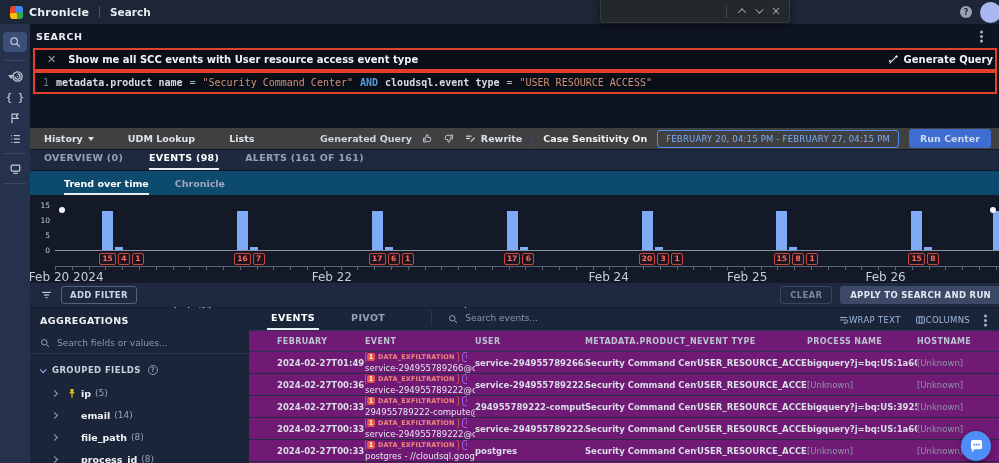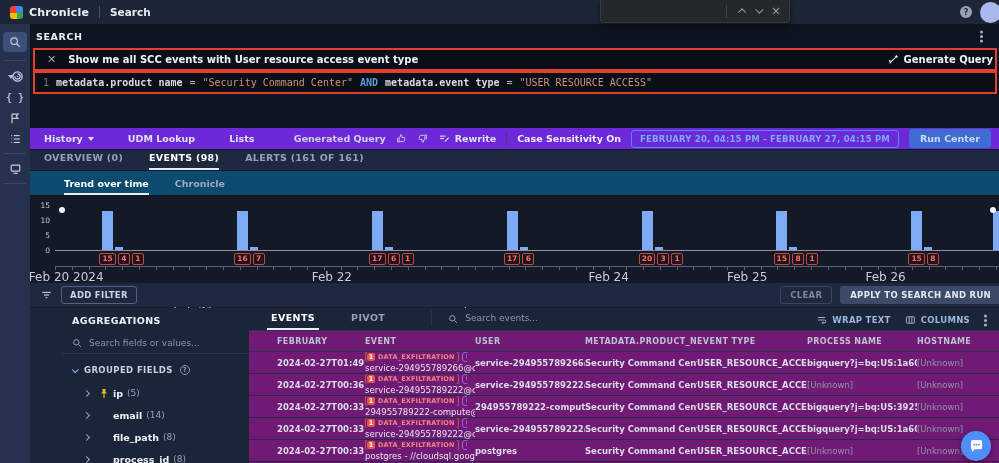--- a/index.html
+++ b/index.html
@@ -50,28 +50,28 @@
   .gen-btn { margin-left:auto; display:flex; align-items:center; gap:5px; padding:0 2px 0 10px; font-size:10px; font-weight:bold; color:#eef1f6; white-space:nowrap; }
   .gen-btn svg { stroke:#eef1f6; fill:none; stroke-width:1.3; }
   .editor { font-family:"DejaVu Sans Mono","Liberation Mono",monospace; font-size:10px; white-space:nowrap; overflow:hidden; display:flex; align-items:center; width:100%; }
   .lnum { color:#6d7789; margin:0 10px 0 8px; }
   .tok-field { color:#d5dbe6; font-weight:bold; }
   .tok-op { color:#aeb6c4; }
   .tok-string { color:#ce9178; }
   .tok-keyword { color:#569cd6; font-weight:bold; }
   .editor span { margin-right:7px; }
 
-  .toolbar { position:absolute; top:104px; left:0; right:0; height:22px; background:#6d28d9; display:flex; align-items:center; padding:0 8px 0 14px; border-bottom:1px solid #131a2a; }
+  .toolbar { position:absolute; top:104px; left:0; right:0; height:22px; background:#404040; display:flex; align-items:center; padding:0 8px 0 14px; border-bottom:1px solid #131a2a; }
   .tb-item { font-size:9.5px; font-weight:bold; color:#dde3ed; display:flex; align-items:center; gap:5px; margin-right:34px; white-space:nowrap; }
   .caret-down { border-left:3.5px solid transparent; border-right:3.5px solid transparent; border-top:4px solid #dde3ed; }
   .tb-right { margin-left:auto; display:flex; align-items:center; gap:10px; }
   .tb-label { font-size:9.5px; color:#cdd4e1; font-weight:bold; white-space:nowrap; }
   .thumb svg { stroke:#c3cbd9; fill:none; stroke-width:1.2; }
   .tb-sep { width:1px; height:14px; background:#3a4660; }
-  .date-btn { border:1px solid #4d8cf5; border-radius:3px; color:#7cabfa; font-size:8.5px; font-weight:bold; padding:3px 8px; white-space:nowrap; letter-spacing:.2px; }
+  .date-btn { border:1px solid #4d8cf5; border-radius:3px; color:#7cabfa; font-size:8.5px; font-weight:normal; padding:3px 8px; white-space:nowrap; letter-spacing:.2px; }
   .run-btn { background:#3e6cd0; border-radius:3px; color:#ccd9f3; font-size:9.5px; font-weight:bold; padding:4px 11px; white-space:nowrap; }
 
   .result-tabs { position:absolute; top:126px; left:0; right:0; height:21px; background:#1e2940; display:flex; align-items:flex-end; padding-left:14px; gap:26px; border-bottom:1px solid #131a2a; }
   .rtab { font-size:9.5px; font-weight:bold; letter-spacing:.3px; color:#97a1b6; padding-bottom:5px; border-bottom:2px solid transparent; white-space:nowrap; }
   .rtab.active { color:#ffffff; border-bottom-color:#e8ecf3; }
 
   .chart-panel { position:absolute; top:147px; left:0; right:0; height:110px; background:#0c4a6e; }
   .chart-tabs { height:24px; display:flex; align-items:flex-end; gap:26px; padding-left:34px; }
   .ctab { font-size:9.5px; font-weight:bold; color:#9fa9bd; padding-bottom:4px; border-bottom:2px solid transparent; }
   .ctab.active { color:#ffffff; border-bottom-color:#e8ecf3; }
@@ -88,21 +88,21 @@
   .brush-handle { position:absolute; width:6px; height:6px; border-radius:50%; background:#f2f4f7; top:12px; z-index:3; }
 
   .filter-bar { position:absolute; top:259px; left:0; right:0; height:24px; background:#1e2940; display:flex; align-items:center; padding:0 0 0 10px; }
   .funnel svg { stroke:#c3cbd9; fill:none; stroke-width:1.4; }
   .add-filter { border:1px solid #55617c; border-radius:3px; padding:3px 8px; font-size:8.5px; font-weight:bold; color:#cdd5e3; letter-spacing:.3px; margin-left:8px; }
   .fb-right { margin-left:auto; display:flex; align-items:center; gap:8px; }
   .clear-btn { border:1px solid #3a4660; border-radius:3px; padding:3px 9px; font-size:8.5px; font-weight:bold; color:#7c8699; letter-spacing:.3px; }
   .apply-btn { background:#3c4a68; border-radius:3px 0 0 3px; padding:4px 10px; font-size:8.5px; font-weight:bold; color:#e3e9f4; letter-spacing:.3px; white-space:nowrap; margin-right:-2px; }
 
   .bottom { position:absolute; top:284px; left:0; right:0; bottom:0; }
-  .agg-panel { position:absolute; left:0; top:0; width:248px; bottom:0; background:#1b2539; overflow:hidden;padding-left:32px; }
+  .agg-panel { position:absolute; left:0; top:0; width:248px; bottom:0; background:#1b2539; overflow:hidden; }
   .agg-head { height:24px; display:flex; align-items:center; padding:0 10px; }
   .agg-title { font-size:9.5px; font-weight:bold; letter-spacing:.4px; color:#eef1f6; }
   .collapse-chev { margin-left:auto; width:6px; height:6px; border-right:1.5px solid #8ab4f8; border-bottom:1.5px solid #8ab4f8; transform:rotate(135deg); }
   .agg-search { height:22px; display:flex; align-items:center; gap:7px; padding:0 10px; border-bottom:1px solid #2a3450; }
   .agg-search input { background:transparent; border:none; outline:none; color:#9aa3b5; font-size:9px; width:150px; font-family:inherit; }
   .agg-search input::placeholder { color:#8d96a8; }
   .mag svg { stroke:#9aa3b5; fill:none; stroke-width:1.4; }
   .group-row { height:24px; display:flex; align-items:center; gap:7px; padding:0 10px; margin-top:4px; }
   .gchev { width:5px; height:5px; border-right:1.5px solid #8ab4f8; border-bottom:1.5px solid #8ab4f8; transform:rotate(45deg) translateY(-1px); }
   .group-title { font-size:8.5px; font-weight:bold; letter-spacing:.4px; color:#c9d1de; }
@@ -115,21 +115,21 @@
   .field-count { margin-left:auto; font-size:9.5px; font-weight:bold; color:#eef1f6; }
 
   .events-panel { position:absolute; left:219px; right:0; top:0; bottom:0; background:#701a75; overflow:hidden; }
   .ev-tabbar { height:23px; display:flex; align-items:flex-end; background:#1b2539; border-bottom:1px solid #2a3450; padding-left:18px; }
   .etab { font-size:9.5px; font-weight:bold; letter-spacing:.4px; color:#97a1b5; padding:0 4px 5px; margin-right:28px; border-bottom:2px solid transparent; }
   .etab.active { color:#fff; border-bottom-color:#e8ecf3; }
   .ev-search { display:flex; align-items:center; gap:7px; margin:0 0 4px 14px; border-left:1px solid #2a3450; padding-left:16px; height:16px; }
   .ev-search input { background:transparent; border:none; outline:none; color:#9aa3b5; font-size:9px; width:140px; font-family:inherit; }
   .ev-search input::placeholder { color:#8d96a8; }
   .ev-actions { margin-left:auto; display:flex; align-items:center; gap:14px; padding:0 12px 5px 0; }
-  .ev-act { display:flex; align-items:flex-start; gap:5px; font-size:8.5px; font-weight:bold; letter-spacing:.3px; color:#9db7dd; white-space:nowrap; }
+  .ev-act { display:flex; align-items:flex-start; font-size:8.5px; font-weight:normal; letter-spacing:.3px; color:#9db7dd; white-space:nowrap; }
   .ev-act svg { stroke:#9db7dd; fill:none; stroke-width:1.3; }
   .tbl-head, .tbl-row { display:grid; grid-template-columns:116px 110px 110px 112px 110px 110px 1fr; align-items:center; }
   .tbl-head { height:21px; border-bottom:1px solid #2a3450; }
   .th { font-size:8px; font-weight:bold; letter-spacing:.4px; color:#b9c2d0; overflow:hidden; white-space:nowrap; padding-right:6px; }
   .th:first-child, .td:first-child { padding-left:28px; }
   .tbl-row { height:22px; border-bottom:1px solid #222b40; }
   .td { font-size:8.5px; font-weight:bold; color:#d9dee7; overflow:hidden; white-space:nowrap; padding-right:8px; }
   .td.ts { font-size:8.5px; }
   .td.unknown { color:#8d97a8; font-weight:normal; }
   .event-cell { display:flex; flex-direction:column; justify-content:center; gap:1px; overflow:hidden; }
@@ -228,21 +228,21 @@
               <line x1="9.5" y1="3" x2="12.5" y2="3"></line>
               <line x1="3.2" y1="7" x2="3.2" y2="9"></line>
               <line x1="2.2" y1="8" x2="4.2" y2="8"></line>
             </svg>
           <span>Generate Query</span>
         </span>
       </div>
       <div class="hl-box ed-box">
         <div class="editor">
           <span class="lnum">1</span>
-          <span id="editor-code"><span class="tok-field">metadata.product_name</span><span class="tok-op">=</span><span class="tok-string">"Security Command Center"</span><span class="tok-keyword">AND</span><span class="tok-field">metadata.event_type</span><span class="tok-op">=</span><span class="tok-string">"USER_RESOURCE_ACCESS"</span></span>
+          <span id="editor-code"><span class="tok-field">metadata.product_name</span><span class="tok-op">=</span><span class="tok-string">"Security Command Center"</span><span class="tok-keyword">AND</span><span class="tok-field">cloudsql.event_type</span><span class="tok-op">=</span><span class="tok-string">"USER_RESOURCE_ACCESS"</span></span>
         </div>
       </div>
     </section>
 
     <section class="toolbar">
       <span class="tb-item">
           <span>History</span>
           <span class="caret-down"></span>
         </span>
       <span class="tb-item">

